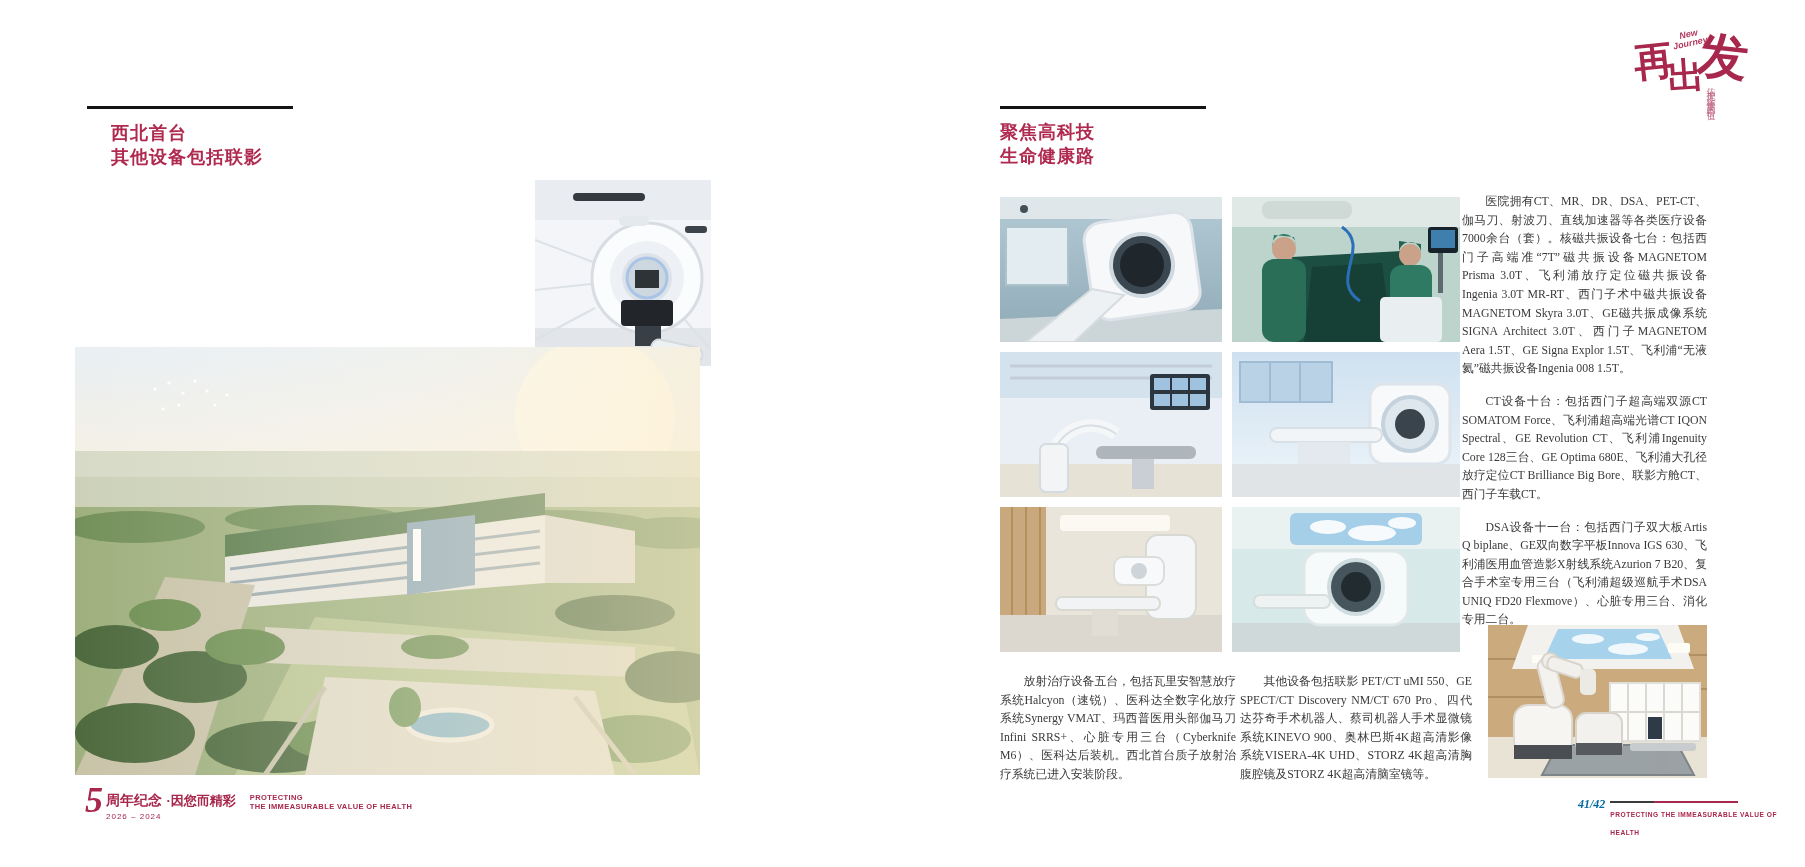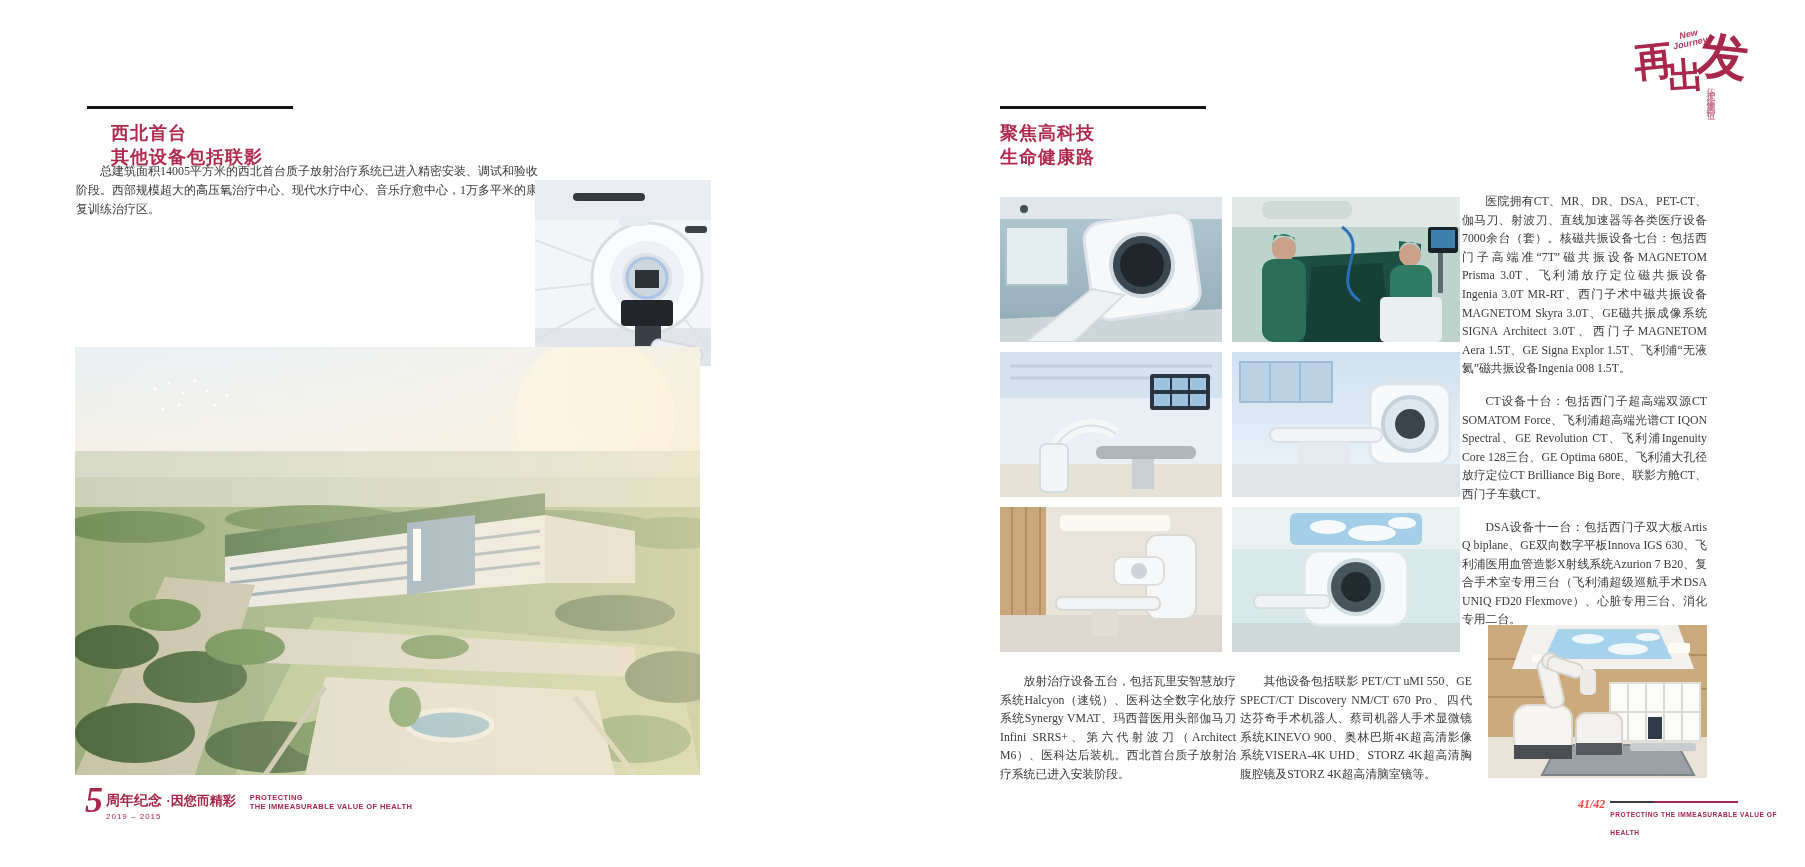--- a/index.html
+++ b/index.html
@@ -43,40 +43,39 @@
   .footer-left { display:flex; align-items:flex-start; }
   .fl-5 { font-size:36px; font-style:italic; font-weight:bold; color:#a8274c;
           font-family:"Liberation Serif", serif; line-height:30px; }
   .fl-main { font-family:"Liberation Sans", sans-serif; }
   .fl-anniv { font-size:14px; font-weight:bold; color:#a8274c; line-height:14px; }
   .fl-slogan { font-size:13px; color:#a8274c; font-weight:bold; }
   .fl-years { font-size:8px; color:#a8274c; letter-spacing:1px; margin-top:2px; }
   .fl-tagline { font-family:"Liberation Sans", sans-serif; font-size:7.5px;
     font-weight:bold; color:#a8274c; line-height:9px; letter-spacing:.4px;
     margin-left:14px; margin-top:8px; }
-  .fr-page { font-size:12px; font-style:italic; font-weight:bold; color:#ef4444;
+  .fr-page { font-size:12px; font-style:italic; font-weight:bold; color:#0369a1;
     font-family:"Liberation Serif", serif; }
   .fr-rule { height:2px; width:128px; background:linear-gradient(to right,#3c3c3c 0 34%,#a8274c 34% 100%); }
   .fr-tag { font-family:"Liberation Sans", sans-serif; font-size:6.6px;
     letter-spacing:.5px; color:#a8274c; font-weight:bold; }
 </style>
 </head>
 <body>
 
 <div class="spread">
 
   <div class="abs rule-black" style="left:87px; top:106px; width:206px;"></div>
 
   <div class="abs headline" style="left:87px; top:121px;margin-left:24px;">
     <div>西北首台</div>
     <div>其他设备包括联影</div>
   </div>
 
   <div class="abs body-col" style="left:76px; top:162px; width:462px;">
-    <p>总建筑面积14005平方米的西北首台质子放射治疗系统已进入精密安装、调试和验收阶段。西部规模超大的高压氧治疗中心、现代水疗中心、音乐疗愈中心，1万多平米的康复训练治疗区。</p>
   </div>
 
   <div class="abs photo" style="left:535px; top:180px; width:176px; height:186px;">
     <svg width="176" height="186" viewBox="0 0 176 186">
       <rect width="176" height="186" fill="#f3f5f8"></rect>
       <rect width="176" height="40" fill="#e9edf1"></rect>
       <rect x="38" y="13" width="72" height="8" rx="4" fill="#343a40"></rect>
       <rect x="150" y="46" width="22" height="7" rx="3" fill="#3c434a"></rect>
       <rect y="148" width="176" height="38" fill="#e2e6ea"></rect>
       <g stroke="#dde2e7" stroke-width="2">
@@ -173,42 +172,42 @@
       </g>
       <rect width="625" height="428" fill="url(#glow)"></rect>
     </svg>
   </div>
 
   <div class="abs footer-left" style="left:85px; top:785px;">
     <div class="fl-5">5</div>
     <div class="fl-main" style="margin-left:3px; margin-top:6px;">
       <span class="fl-anniv">周年纪念</span>
       <span class="fl-slogan">·因您而精彩</span>
-      <div class="fl-years">2019 – 2015</div>
+      <div class="fl-years">2026 – 2024</div>
     </div>
     <div class="fl-tagline">
       <div>PROTECTING</div>
       <div>THE IMMEASURABLE VALUE OF HEALTH</div>
     </div>
   </div>
 
   <div class="abs" style="left:1628px; top:16px; width:150px; height:150px;">
     <div class="abs nj-sub" style="left:44px; top:14px;">
       <div>New</div>
       <div>Journey</div>
     </div>
     <span class="nj-char" style="left:6px; top:18px; font-size:40px; transform:rotate(-6deg);">再</span>
     <span class="nj-char" style="left:40px; top:36px; font-size:36px; transform:rotate(-4deg);">出</span>
     <span class="nj-char" style="left:70px; top:8px; font-size:50px; transform:rotate(6deg);">发</span>
     <div class="abs nj-vert" style="left:76px; top:64px; height:86px;">佑护无法衡量的价值</div>
   </div>
 
   <div class="abs rule-black" style="left:1000px; top:106px; width:206px;"></div>
 
-  <div class="abs headline" style="left:1000px; top:121px;">
+  <div class="abs headline" style="left:1000px; top:121px;font-family:Liberation Mono, monospace;">
     <div>聚焦高科技</div>
     <div>生命健康路</div>
   </div>
 
   <div class="abs photo" style="left:1000px; top:197px; width:222px; height:145px;">
     <svg width="222" height="145" viewBox="0 0 222 145">
       <defs>
           <linearGradient id="ctw" x1="0" y1="0" x2="0" y2="1">
         <stop offset="0" stop-color="#b3cbd6"></stop>
             <stop offset="1" stop-color="#8fa9b6"></stop>
@@ -338,21 +337,21 @@
     </svg>
   </div>
 
   <div class="abs body-col body-col-right" style="left:1462px; top:192px; width:245px;">
     <p>医院拥有CT、MR、DR、DSA、PET-CT、伽马刀、射波刀、直线加速器等各类医疗设备7000余台（套）。核磁共振设备七台：包括西门子高端准“7T”磁共振设备MAGNETOM Prisma 3.0T、飞利浦放疗定位磁共振设备Ingenia 3.0T MR-RT、西门子术中磁共振设备MAGNETOM Skyra 3.0T、GE磁共振成像系统SIGNA Architect 3.0T、西门子MAGNETOM Aera 1.5T、GE Signa Explor 1.5T、飞利浦“无液氦”磁共振设备Ingenia 008 1.5T。</p>
     <p>CT设备十台：包括西门子超高端双源CT SOMATOM Force、飞利浦超高端光谱CT IQON Spectral、GE Revolution CT、飞利浦Ingenuity Core 128三台、GE Optima 680E、飞利浦大孔径放疗定位CT Brilliance Big Bore、联影方舱CT、西门子车载CT。</p>
     <p>DSA设备十一台：包括西门子双大板Artis Q biplane、GE双向数字平板Innova IGS 630、飞利浦医用血管造影X射线系统Azurion 7 B20、复合手术室专用三台（飞利浦超级巡航手术DSA UNIQ FD20 Flexmove）、心脏专用三台、消化专用二台。</p>
   </div>
 
   <div class="abs body-col body-col-right" style="left:1000px; top:672px; width:236px;">
-    <p>放射治疗设备五台，包括瓦里安智慧放疗系统Halcyon（速锐）、医科达全数字化放疗系统Synergy VMAT、玛西普医用头部伽马刀Infini SRRS+、第六代射波刀（Architect M6）、医科达后装机。西北首台质子放射治疗系统已进入安装阶段。</p>
+    <p>放射治疗设备五台，包括瓦里安智慧放疗系统Halcyon（速锐）、医科达全数字化放疗系统Synergy VMAT、玛西普医用头部伽马刀Infini SRRS+、心脏专用三台（Cyberknife M6）、医科达后装机。西北首台质子放射治疗系统已进入安装阶段。</p>
   </div>
   <div class="abs body-col body-col-right" style="left:1240px; top:672px; width:232px;">
     <p>其他设备包括联影 PET/CT uMI 550、GE SPECT/CT Discovery NM/CT 670 Pro、四代达芬奇手术机器人、蔡司机器人手术显微镜系统KINEVO 900、奥林巴斯4K超高清影像系统VISERA-4K UHD、STORZ 4K超高清胸腹腔镜及STORZ 4K超高清脑室镜等。</p>
   </div>
 
   <div class="abs photo" style="left:1488px; top:625px; width:219px; height:153px;">
     <svg width="219" height="153" viewBox="0 0 219 153">
       <rect width="219" height="153" fill="#cbab7d"></rect>
       <g stroke="#b08f62" stroke-width="2">
         <line x1="0" y1="34" x2="70" y2="34"></line>

